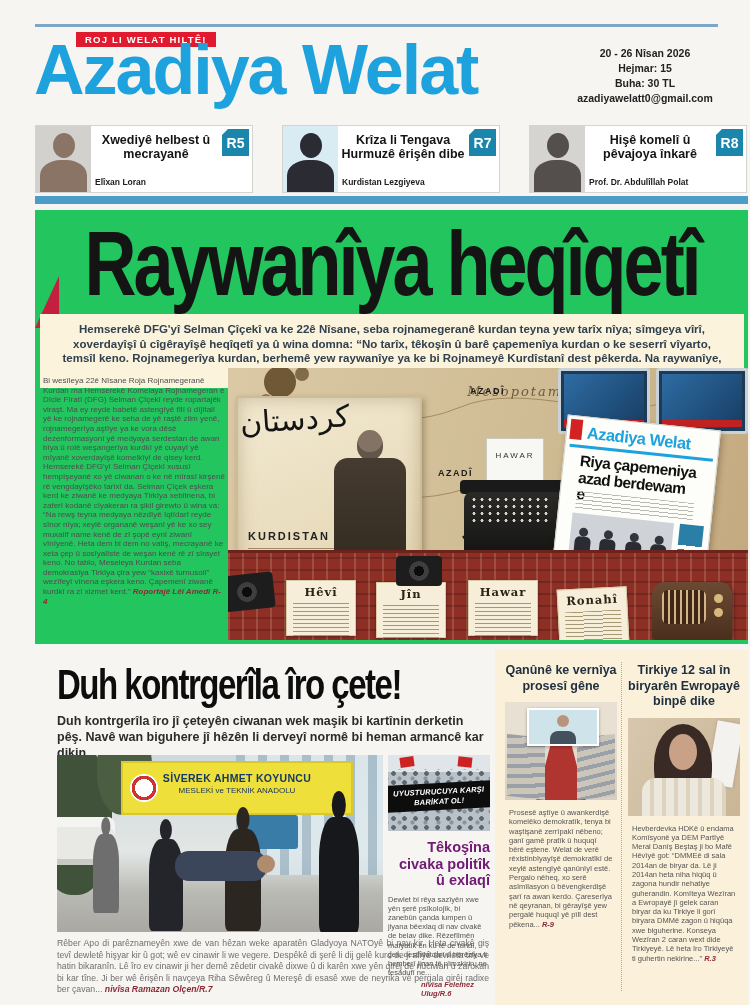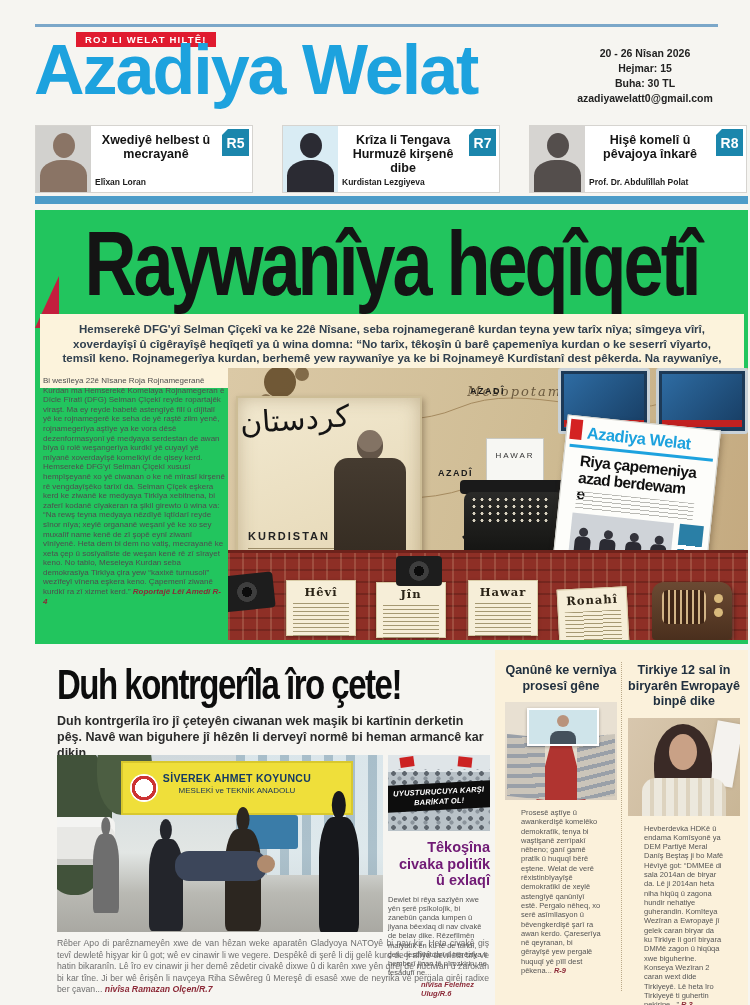--- a/index.html
+++ b/index.html
@@ -184,21 +184,21 @@
   .side-body{margin:6px 0 0;font-size:7.5px;color:#555;line-height:9.2px;}
   .side-byline{margin-top:3px;font-size:7.5px;margin-left:33px;}
 
   
   .right-panel{position:absolute;left:495px;top:650px;width:253px;height:355px;background:#fbf1db;}
   .rcol{position:absolute;top:0;width:112px;}
   .rcol1{left:10px;} .rcol2{left:133px;}
   .r-divider{position:absolute;left:126px;top:12px;bottom:14px;border-left:1px dotted #b9a98a;}
   .r-title{margin:13px 0 0;text-align:center;font-size:12.5px;font-weight:bold;color:#21303f;
         line-height:15.5px;}
-  .r-body{margin:8px 16px 0;font-size:7.5px;color:#555;line-height:9.3px;}
+  .r-body{margin:8px 4px 0;font-size:7.5px;color:#555;line-height:9.3px;}
   .r-ref{font-weight:bold;font-style:italic;color:#8c2a38;}
   .r-img{position:relative;width:112px;height:98px;margin-top:8px;overflow:hidden;}
 
   .parliament{background:linear-gradient(180deg,#e8e0d2 0 30%,#d9cfc0 100%);}
   .p-carpet{position:absolute;left:0;top:28px;width:100%;height:70px;
         clip-path:polygon(44% 0,56% 0,72% 100%,28% 100%);background:#b03430;}
   .p-desks-l,.p-desks-r{position:absolute;top:34px;width:38px;height:62px;
         background:repeating-linear-gradient(172deg,#9aa0a8 0 4px,#cbc5ba 4px 10px);}
   .p-desks-l{left:2px;transform:skewY(6deg);} .p-desks-r{right:2px;transform:skewY(-6deg);}
   .p-screen{position:absolute;left:22px;top:6px;width:68px;height:34px;background:#cfe4ea;
@@ -238,21 +238,21 @@
 
   <div class="teasers">
     <div class="teaser">
       <div class="t-avatar" style="--c:#8a7465;background:#d2d1ce;"></div>
       <div class="t-title">Xwediyê helbest û mecrayanê</div>
       <div class="t-author">Elîxan Loran</div>
       <div class="badge">R5</div>
     </div>
     <div class="teaser">
       <div class="t-avatar" style="--c:#2b2b33;background:#d9ecf4;"></div>
-      <div class="t-title">Krîza li Tengava Hurmuzê kirşenê dibe</div>
+      <div class="t-title">Krîza li Tengava Hurmuzê êrişên dibe</div>
       <div class="t-author">Kurdistan Lezgiyeva</div>
       <div class="badge">R7</div>
     </div>
     <div class="teaser">
       <div class="t-avatar" style="--c:#544e4c;background:#d6d4d1;"></div>
       <div class="t-title">Hişê komelî û pêvajoya înkarê</div>
       <div class="t-author">Prof. Dr. Abdulîllah Polat</div>
       <div class="badge">R8</div>
     </div>
   </div>

